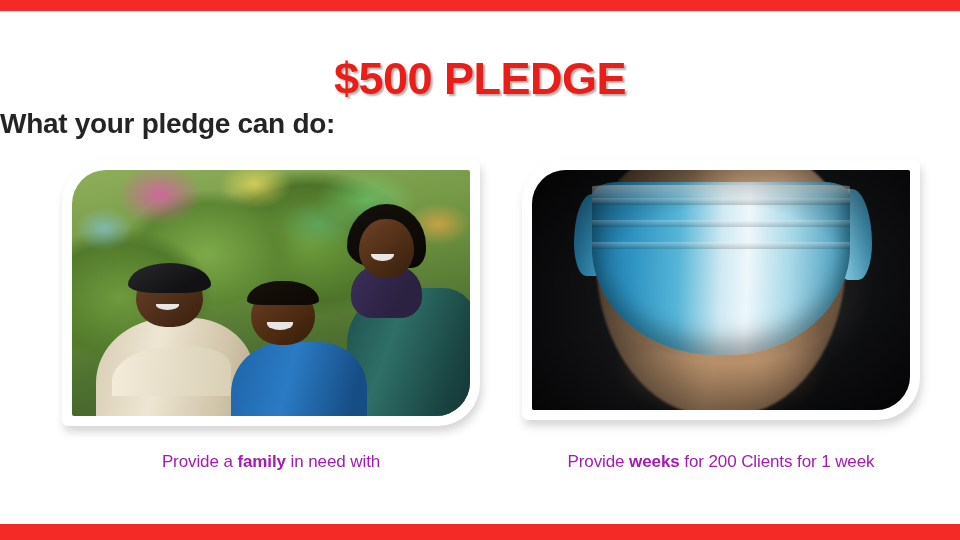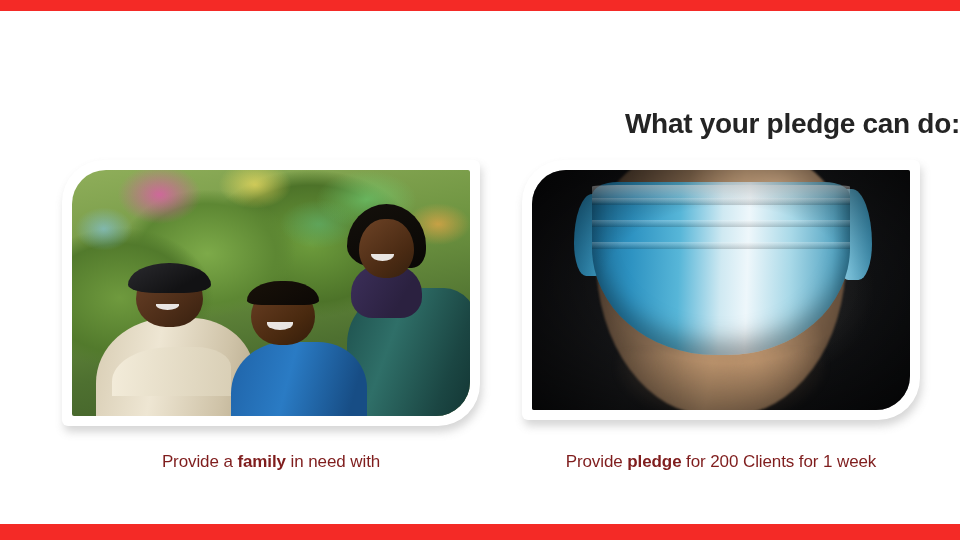--- a/index.html
+++ b/index.html
@@ -45,21 +45,21 @@
     font-weight: bold;
     letter-spacing: -0.5px;
     color: #e81f18;
     text-shadow: 2px 2px 2px rgba(90,70,70,0.45);
     line-height: 1.05;
   }
   .subtitle {
     position: absolute;
     left: 0; top: 108px;
     width: 960px;
-    text-align: right;
+    text-align: left;
     font-size: 28px;
     font-weight: bold;
     color: #242424;
     letter-spacing: -0.3px;
   }
 
   
   .card {
     position: absolute;
     background: #ffffff;
@@ -246,35 +246,36 @@
     position: absolute;
     inset: 0;
     background: radial-gradient(ellipse 78% 78% at 52% 48%, rgba(0,0,0,0) 42%, rgba(0,0,0,0.78) 100%);
   }
 
   
   .caption {
     position: absolute;
     text-align: center;
     font-size: 17px;
-    color: #7f1d1d;
+    color: #a21caf;
     line-height: 1.62;
     letter-spacing: -0.1px;
   }
   .caption-left  { left: 62px;  top: 448px; width: 418px; }
   .caption-right { left: 522px; top: 448px; width: 398px; }
   .caption b { font-weight: bold; }
 </style>
 </head>
 <body>
 
 <div class="slide">
 
   <div class="bar-top"></div>
 
+  <div class="title">$500 PLEDGE</div>
   <div class="subtitle">What your pledge can do:</div>
 
   <div class="card card-left">
     <div class="photo ph-family">
       <div class="fig girl-hair"></div>
       <div class="fig girl-body"></div>
       <div class="fig girl-hood"></div>
       <div class="fig girl-head"></div>
       <div class="smile girl-smile"></div>
 
@@ -305,17 +306,17 @@
       </div>
       <div class="vignette"></div>
     </div>
   </div>
 
   <div class="caption caption-left">
     <span>Provide a </span><b>family</b><span> in need with</span><br>
   </div>
 
   <div class="caption caption-right">
-    <span>Provide </span><b>pledge</b><span> for 200 Clients for 1 week</span>
+    <span>Provide </span><b>weeks</b><span> for 200 Clients for 1 week</span>
   </div>
 
   <div class="bar-bottom"></div>
 </div>
 
 </body></html>

